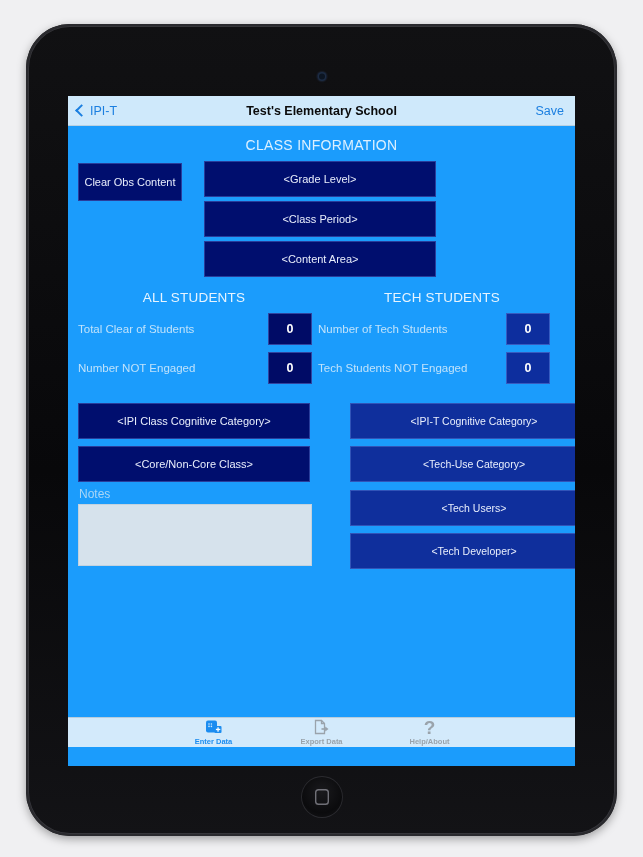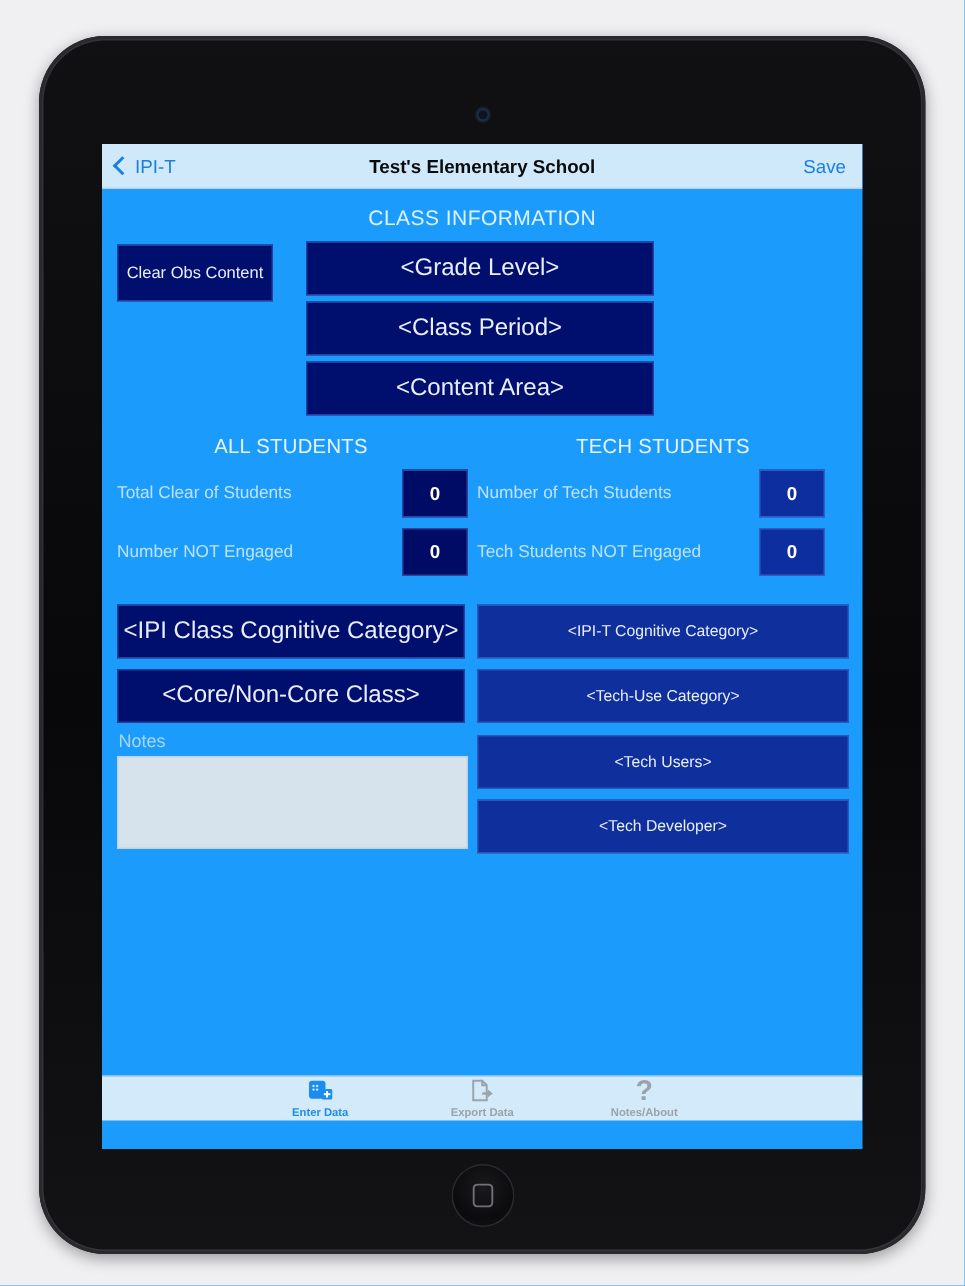--- a/index.html
+++ b/index.html
@@ -74,31 +74,31 @@
   }
   
   .content{position:relative;height:610px;}
   .sec-title{
     text-align:center;color:#dcf0ff;
     font-size:14px;letter-spacing:.3px;
     margin-top:11px;
   }
   .navy-btn{
     background:#000e6e;color:#e8eefc;
-    font-size:16px;
+    font-size:11px;
     display:flex;align-items:center;justify-content:center;
     box-shadow:inset 0 0 0 1px rgba(90,120,210,.45);
     cursor:pointer;position:absolute;
   }
   .blue-btn{
     background:#0f2f9c;color:#e8eefc;
     font-size:10.5px;
     display:flex;align-items:center;justify-content:center;
     box-shadow:inset 0 0 0 1px rgba(90,130,220,.45);
-    cursor:pointer;position:absolute;
+    cursor:pointer;position:absolute;margin-left:32px;
   }
   
   #clear-btn{left:10px;top:26px;width:104px;height:38px;font-size:11px;}
   #grade-btn{left:136px;top:24px;width:232px;height:36px;}
   #period-btn{left:136px;top:64px;width:232px;height:36px;}
   #content-btn{left:136px;top:104px;width:232px;height:36px;}
 
   
   .col-head{
     position:absolute;color:#e7f4ff;font-size:13.5px;letter-spacing:.2px;
@@ -239,21 +239,21 @@
               <path d="M12.2 7.4 L15.5 10 L12.2 12.6 z" fill="#9aa3ab"></path>
             </svg>
           </span>
           <span class="tab-label">Export Data</span>
         </div>
 
         <div class="tab tab-idle">
           <span class="ticon">
             <span class="q-glyph">?</span>
           </span>
-          <span class="tab-label">Notes/About</span>
+          <span class="tab-label">Help/About</span>
         </div>
 
       </div>
     </div>
   </div>
 
   <div class="home-btn">
     <div class="home-sq"></div>
   </div>
 </div>

